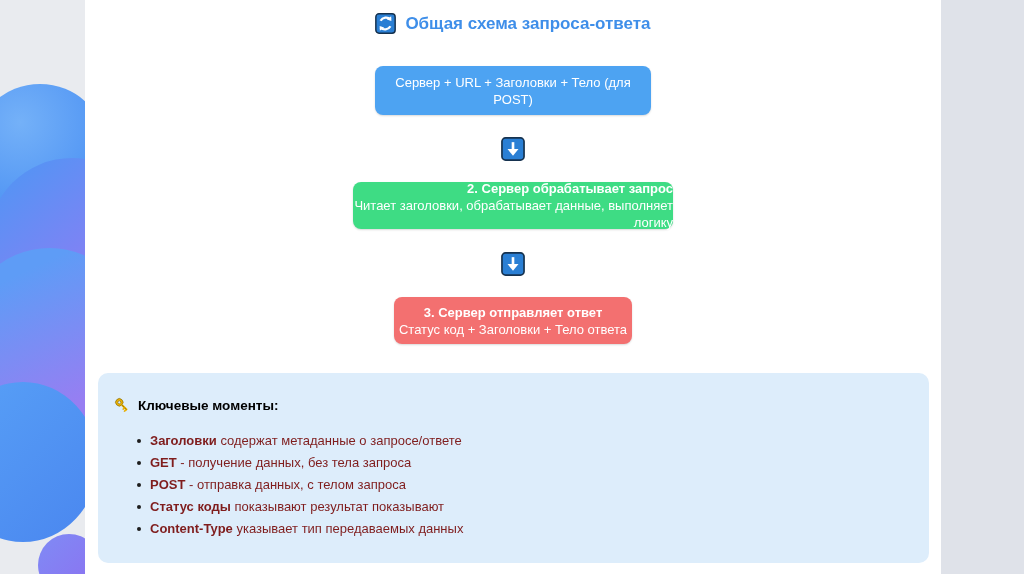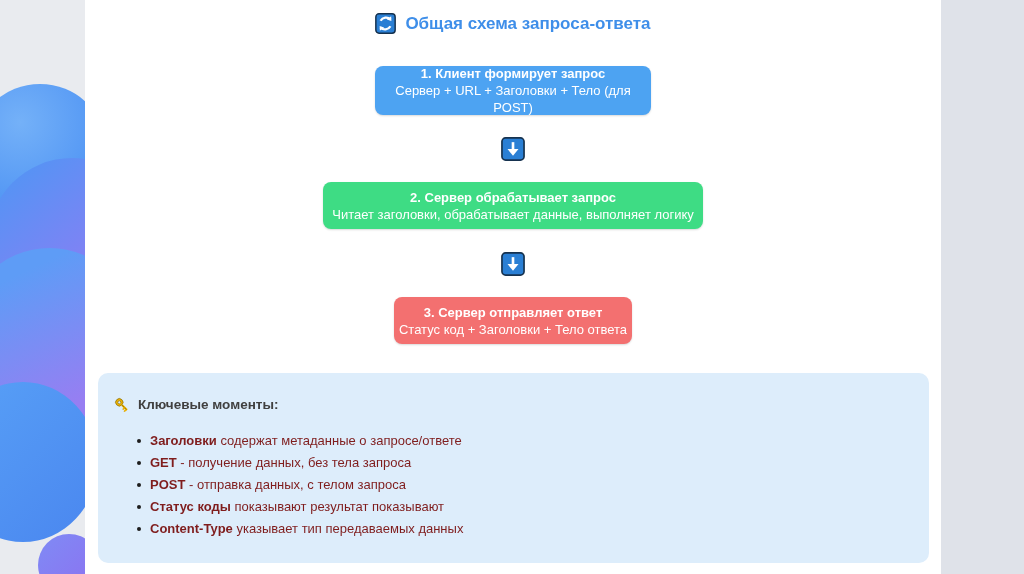--- a/index.html
+++ b/index.html
@@ -22,29 +22,29 @@
   .slide-header { position: absolute; top: 13px; left: 0; width: 100%; display: flex; align-items: center; justify-content: center; gap: 9px; }
   .slide-title { font-size: 17px; font-weight: bold; color: #3e8ee9; }
   .hdr-icon { width: 21px; height: 21px; flex: 0 0 auto; }
 
   .step { position: absolute; left: 50%; transform: translateX(-50%); color: #fff; text-align: center;
           border-radius: 8px; display: flex; flex-direction: column; justify-content: center;
           box-shadow: 0 1px 2px rgba(0,0,0,.15); }
   .step-title { font-weight: bold; font-size: 13px; line-height: 17px; }
   .step-sub   { font-size: 13px; line-height: 17px; }
   .step1 { top: 66px;  width: 276px; height: 49px; }
-  .step2 { top: 182px; width: 380px; height: 47px; }
+  .step2 { top: 182px; width: 320px; height: 47px; text-align: right; }
   .step3 { top: 297px; width: 238px; height: 47px; }
 
   .connector { position: absolute; left: 50%; transform: translateX(-50%); width: 24px; height: 24px; }
   .c1 { top: 137px; } .c2 { top: 252px; }
 
   .panel { position: absolute; left: 13px; top: 373px; width: 831px; height: 190px;
            background: #ddedfb; border-radius: 10px; padding: 24px 20px 0 16px; }
-  .panel-heading { display: flex; gap: 8px; font-weight: bold; font-size: 13.5px; color: #404040; }
+  .panel-heading { display: flex; align-items: center; gap: 8px; font-weight: bold; font-size: 13.5px; color: #000000; }
   .key-ic { width: 16px; height: 16px; flex: 0 0 auto; }
   .kp-list { margin: 21px 0 0 0; padding-left: 36px; list-style: none; }
   .kp-list li { position: relative; font-size: 13px; line-height: 13px; margin-bottom: 9px; color: #7f1d1d; }
   .kp-list li::before { content: ""; position: absolute; left: -13px; top: 5px; width: 4px; height: 4px; border-radius: 50%; background: #1d1d1d; }
   .kp-term { font-weight: bold; }
 </style>
 </head>
 <body>
 
 <div class="stage">
@@ -65,21 +65,20 @@
         <rect x="0.8" y="0.8" width="18.4" height="18.4" rx="3" fill="#2a7fd4" stroke="#16324f" stroke-width="1.4"></rect>
         <path d="M14.8 6.2 A6 6 0 0 0 5.3 7.4" stroke="#fff" stroke-width="2.2" fill="none"></path>
         <polygon points="15.4,3.0 15.6,7.6 11.3,6.2" fill="#fff"></polygon>
         <path d="M5.2 13.8 A6 6 0 0 0 14.7 12.6" stroke="#fff" stroke-width="2.2" fill="none"></path>
         <polygon points="4.6,17.0 4.4,12.4 8.7,13.8" fill="#fff"></polygon>
       </svg>
       <div class="slide-title">Общая схема запроса-ответа</div>
     </div>
 
     <div class="step step1" style="background: rgb(77, 163, 242);">
-      <div class="step-title">1. Клиент формирует запрос</div>
       <div class="step-sub">Сервер + URL + Заголовки + Тело (для POST)</div>
     </div>
 
     <svg class="connector c1" viewBox="0 0 20 20">
       <rect x="0.8" y="0.8" width="18.4" height="18.4" rx="3" fill="#2a7fd4" stroke="#16324f" stroke-width="1.4"></rect>
       <rect x="8.9" y="4.3" width="2.2" height="6.2" fill="#fff"></rect>
       <polygon points="5.4,10 14.6,10 10,15.6" fill="#fff"></polygon>
     </svg>
 
     <div class="step step2" style="background: rgb(62, 220, 132);">

